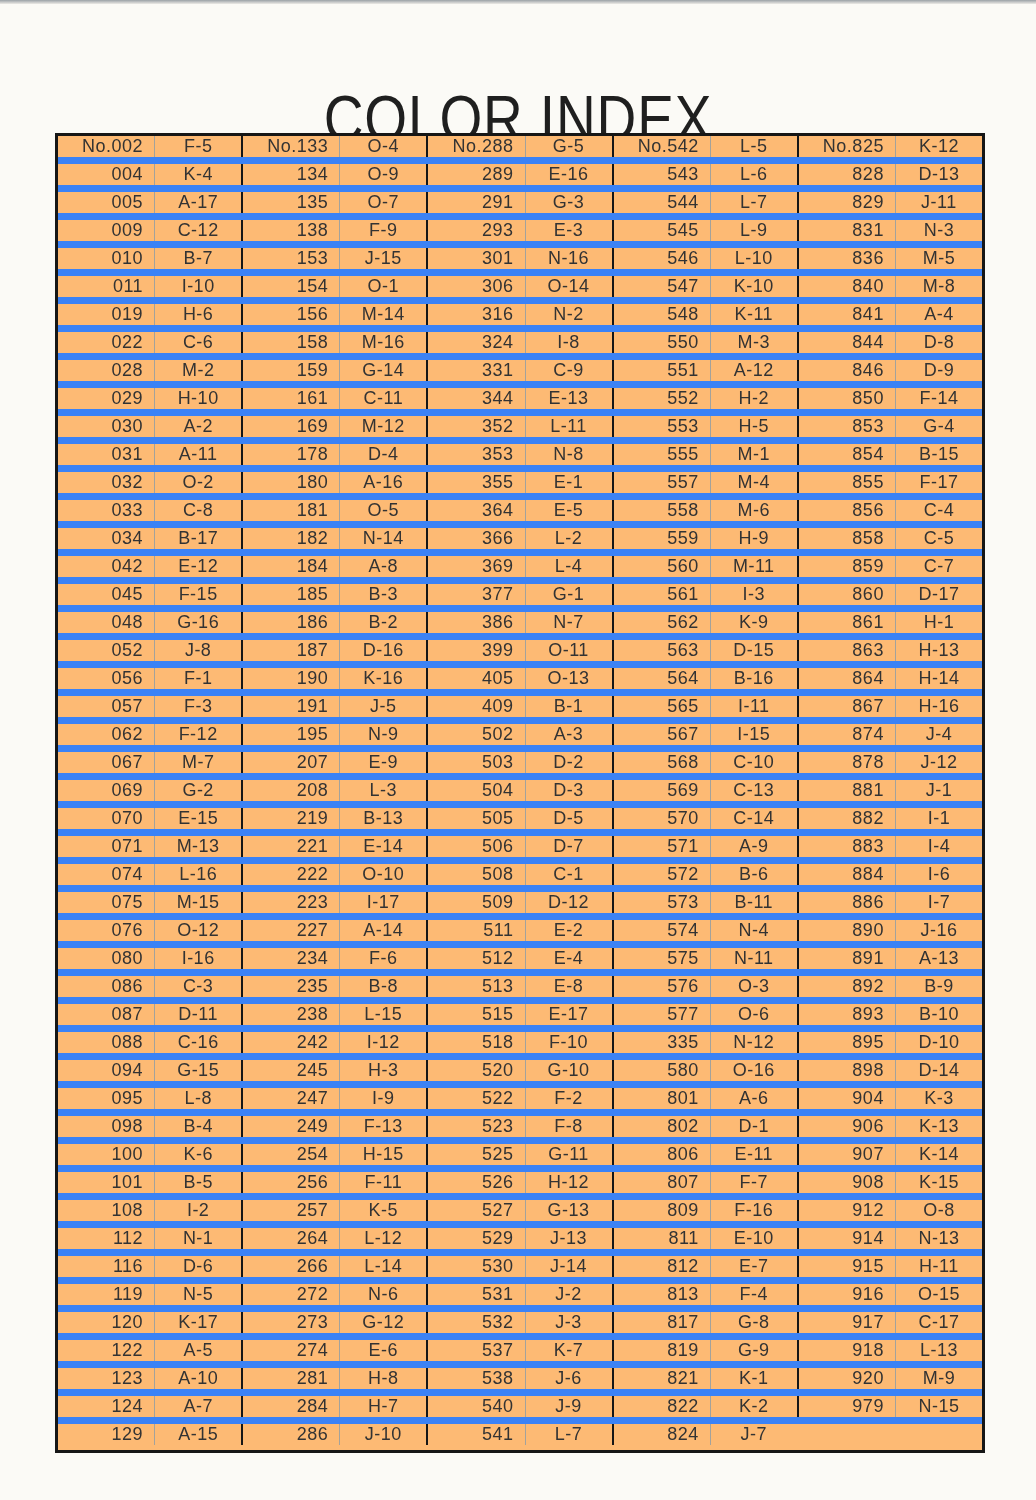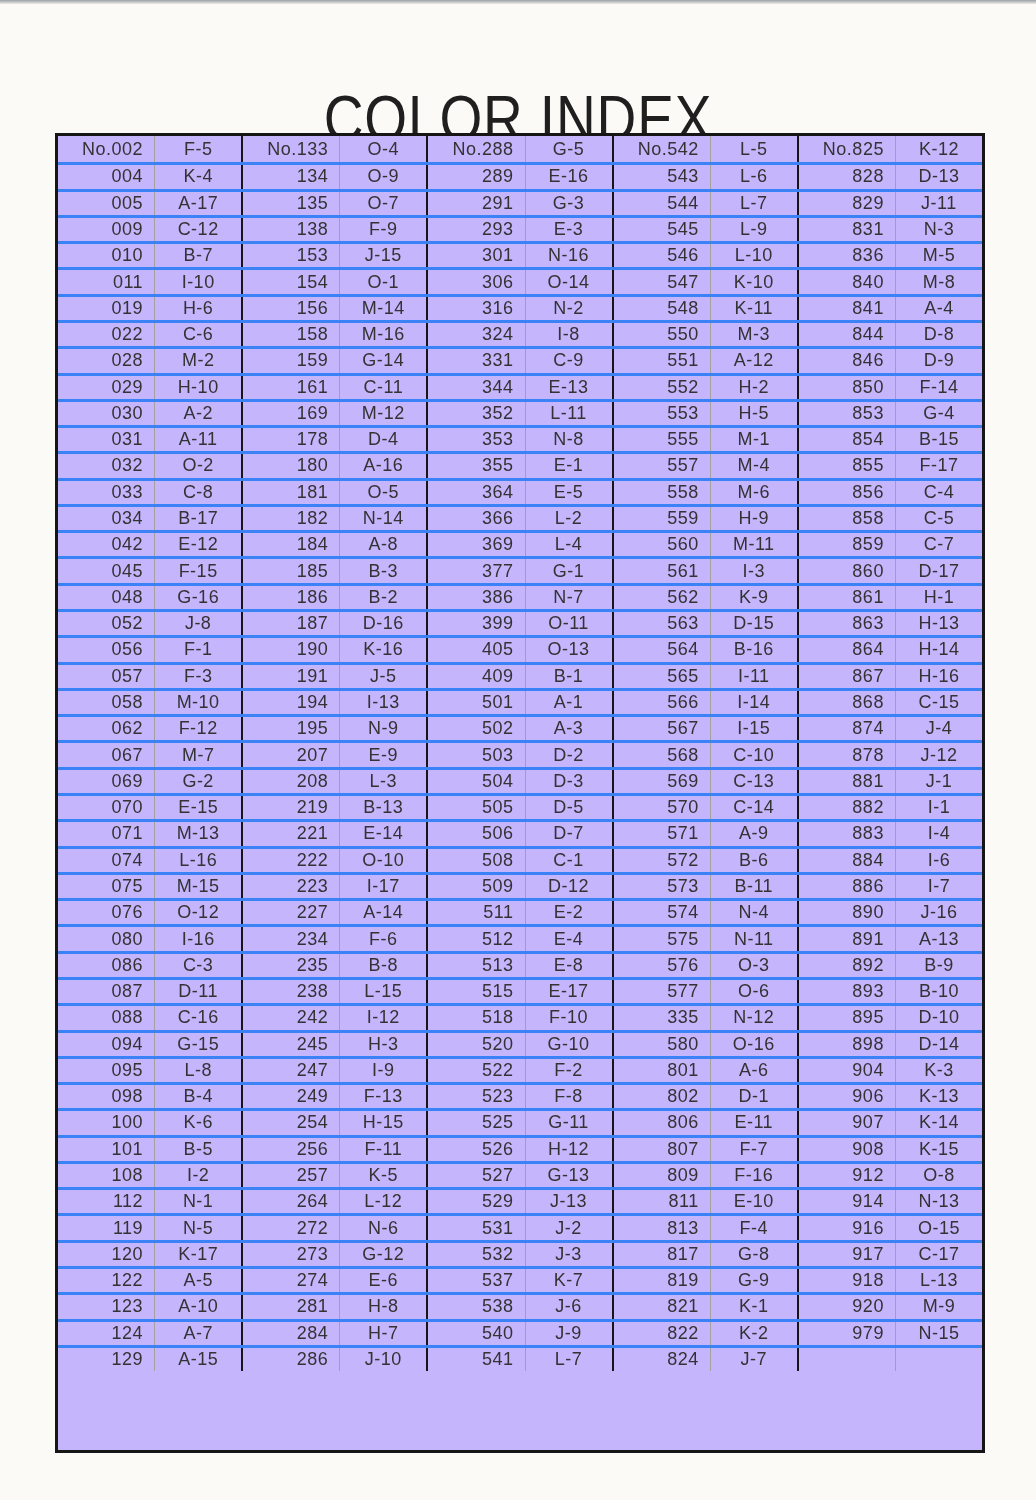--- a/index.html
+++ b/index.html
@@ -38,28 +38,29 @@
   .color-table {
     position: absolute;
     left: 55px;
     top: 133px;
     width: 930px;
     height: 1320px;
     box-sizing: border-box;
     border: 3px solid #161616;
     display: grid;
     grid-template-rows: repeat(50, 1fr);
-    background: #c4b5fd;
+    background: #fdba74;
   }
   .row {
     display: flex;
     box-sizing: border-box;
   }
   .row + .row {
-    border-top: 3px solid #3b82f6;
+    border-top: 7px solid #3b82f6;
+    align-items: flex-end;
   }
   .group {
     flex: 1 1 0;
     display: flex;
     box-sizing: border-box;
     min-width: 0;
   }
   .group + .group {
     border-left: 2px solid #161616;
   }
@@ -548,42 +549,20 @@
         <div class="cell num">565</div>
         <div class="cell code">I-11</div>
       </div>
       <div class="group">
         <div class="cell num">867</div>
         <div class="cell code">H-16</div>
       </div>
     </div>
     <div class="row">
       <div class="group">
-        <div class="cell num">058</div>
-        <div class="cell code">M-10</div>
-      </div>
-      <div class="group">
-        <div class="cell num">194</div>
-        <div class="cell code">I-13</div>
-      </div>
-      <div class="group">
-        <div class="cell num">501</div>
-        <div class="cell code">A-1</div>
-      </div>
-      <div class="group">
-        <div class="cell num">566</div>
-        <div class="cell code">I-14</div>
-      </div>
-      <div class="group">
-        <div class="cell num">868</div>
-        <div class="cell code">C-15</div>
-      </div>
-    </div>
-    <div class="row">
-      <div class="group">
         <div class="cell num">062</div>
         <div class="cell code">F-12</div>
       </div>
       <div class="group">
         <div class="cell num">195</div>
         <div class="cell code">N-9</div>
       </div>
       <div class="group">
         <div class="cell num">502</div>
         <div class="cell code">A-3</div>
@@ -984,20 +963,42 @@
         <div class="cell num">529</div>
         <div class="cell code">J-13</div>
       </div>
       <div class="group">
         <div class="cell num">811</div>
         <div class="cell code">E-10</div>
       </div>
       <div class="group">
         <div class="cell num">914</div>
         <div class="cell code">N-13</div>
+      </div>
+    </div>
+    <div class="row">
+      <div class="group">
+        <div class="cell num">116</div>
+        <div class="cell code">D-6</div>
+      </div>
+      <div class="group">
+        <div class="cell num">266</div>
+        <div class="cell code">L-14</div>
+      </div>
+      <div class="group">
+        <div class="cell num">530</div>
+        <div class="cell code">J-14</div>
+      </div>
+      <div class="group">
+        <div class="cell num">812</div>
+        <div class="cell code">E-7</div>
+      </div>
+      <div class="group">
+        <div class="cell num">915</div>
+        <div class="cell code">H-11</div>
       </div>
     </div>
     <div class="row">
       <div class="group">
         <div class="cell num">119</div>
         <div class="cell code">N-5</div>
       </div>
       <div class="group">
         <div class="cell num">272</div>
         <div class="cell code">N-6</div>

